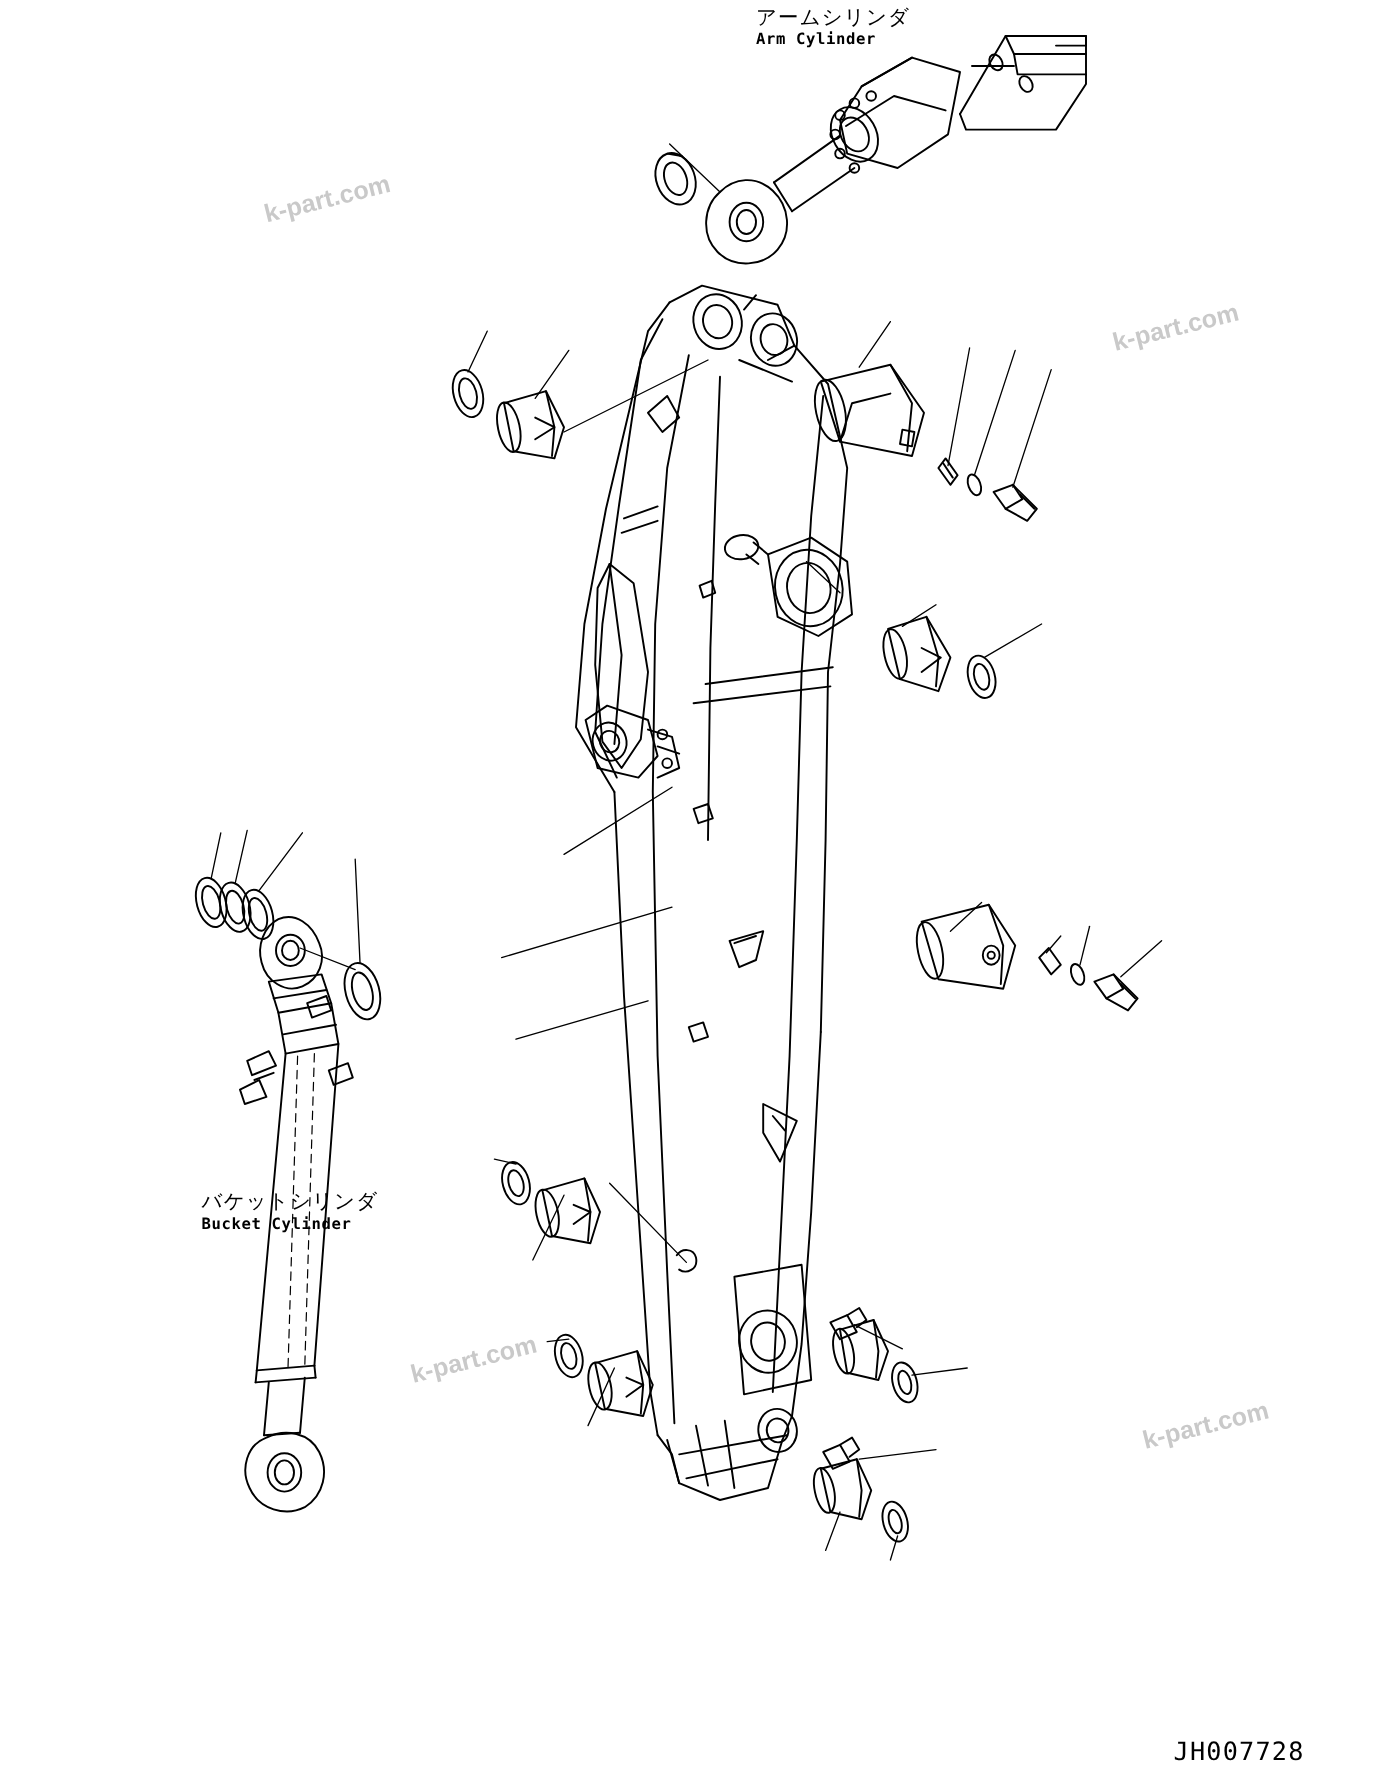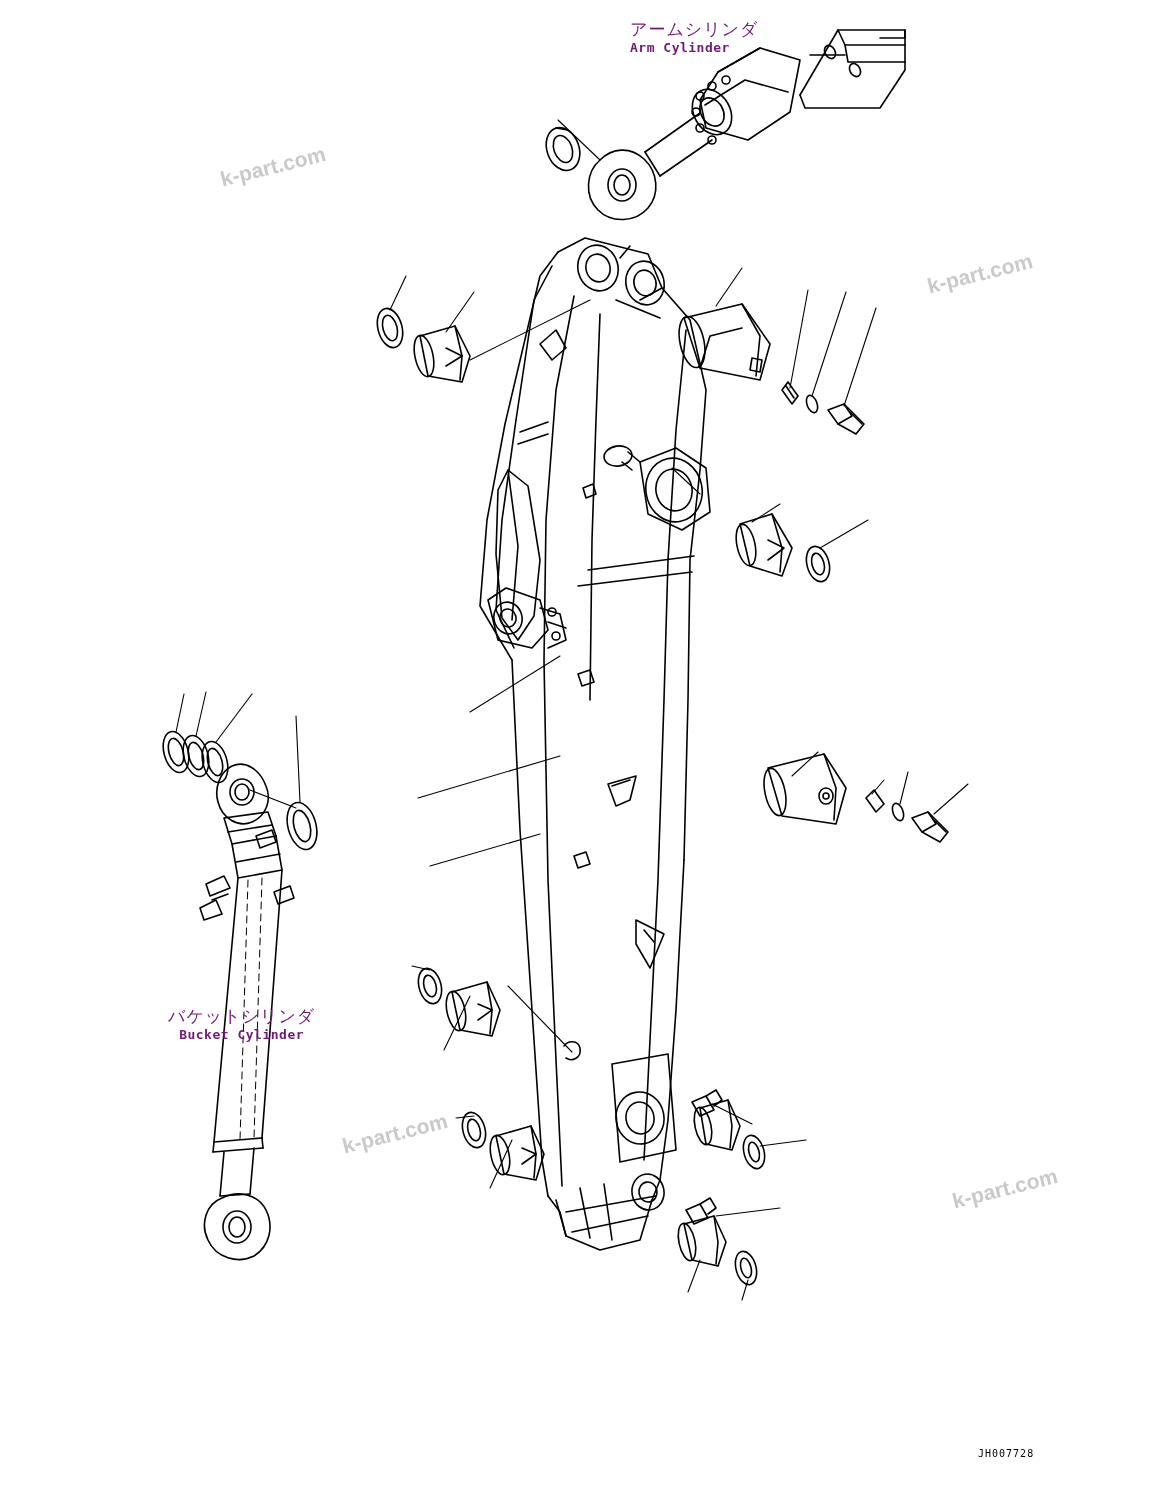--- a/index.html
+++ b/index.html
@@ -20,23 +20,22 @@
   #diagram-svg {
     position: absolute;
     left: 0;
     top: 0;
     width: 1163px;
     height: 1491px;
   }
   .label {
     position: absolute;
     white-space: nowrap;
-    color: #701a75;
+    color: #000000;
     line-height: 1.25;
-    margin-top: 14px;
   }
   .label-jp {
     font-family: "DejaVu Sans", sans-serif;
     font-size: 17px;
     letter-spacing: 1px;
   }
   .label-en {
     font-family: "DejaVu Sans Mono", monospace;
     font-size: 13px;
     font-weight: bold;
@@ -49,21 +48,21 @@
     font-size: 21px;
     font-weight: bold;
     white-space: nowrap;
     transform: rotate(-14deg);
     transform-origin: left top;
     user-select: none;
   }
   .drawing-no {
     position: absolute;
     font-family: "DejaVu Sans Mono", monospace;
-    font-size: 10px;
+    font-size: 21px;
     color: #000000;
     letter-spacing: 1px;
   }
   .callout-group { position: absolute; }
 </style>
 </head>
 <body>
 
 <div id="page">
 
@@ -336,21 +335,21 @@
         <path d="M742 1300 L748 1280"></path>
       </g>
     </g>
   </svg>
 
   <div class="label callout-group" style="left:630px; top:5px;">
     <div class="label-jp">アームシリンダ</div>
     <div class="label-en">Arm Cylinder</div>
   </div>
 
-  <div class="label callout-group" style="left:168px; top:992px;text-align:center;">
+  <div class="label callout-group" style="left:168px; top:992px;">
     <div class="label-jp">バケットシリンダ</div>
     <div class="label-en">Bucket Cylinder</div>
   </div>
 
   <div class="watermark" style="left:218px; top:168px;">k-part.com</div>
   <div class="watermark" style="left:925px; top:275px;">k-part.com</div>
   <div class="watermark" style="left:340px; top:1135px;">k-part.com</div>
   <div class="watermark" style="left:950px; top:1190px;">k-part.com</div>
 
   <div class="drawing-no" style="left:978px; top:1448px;">JH007728</div>

